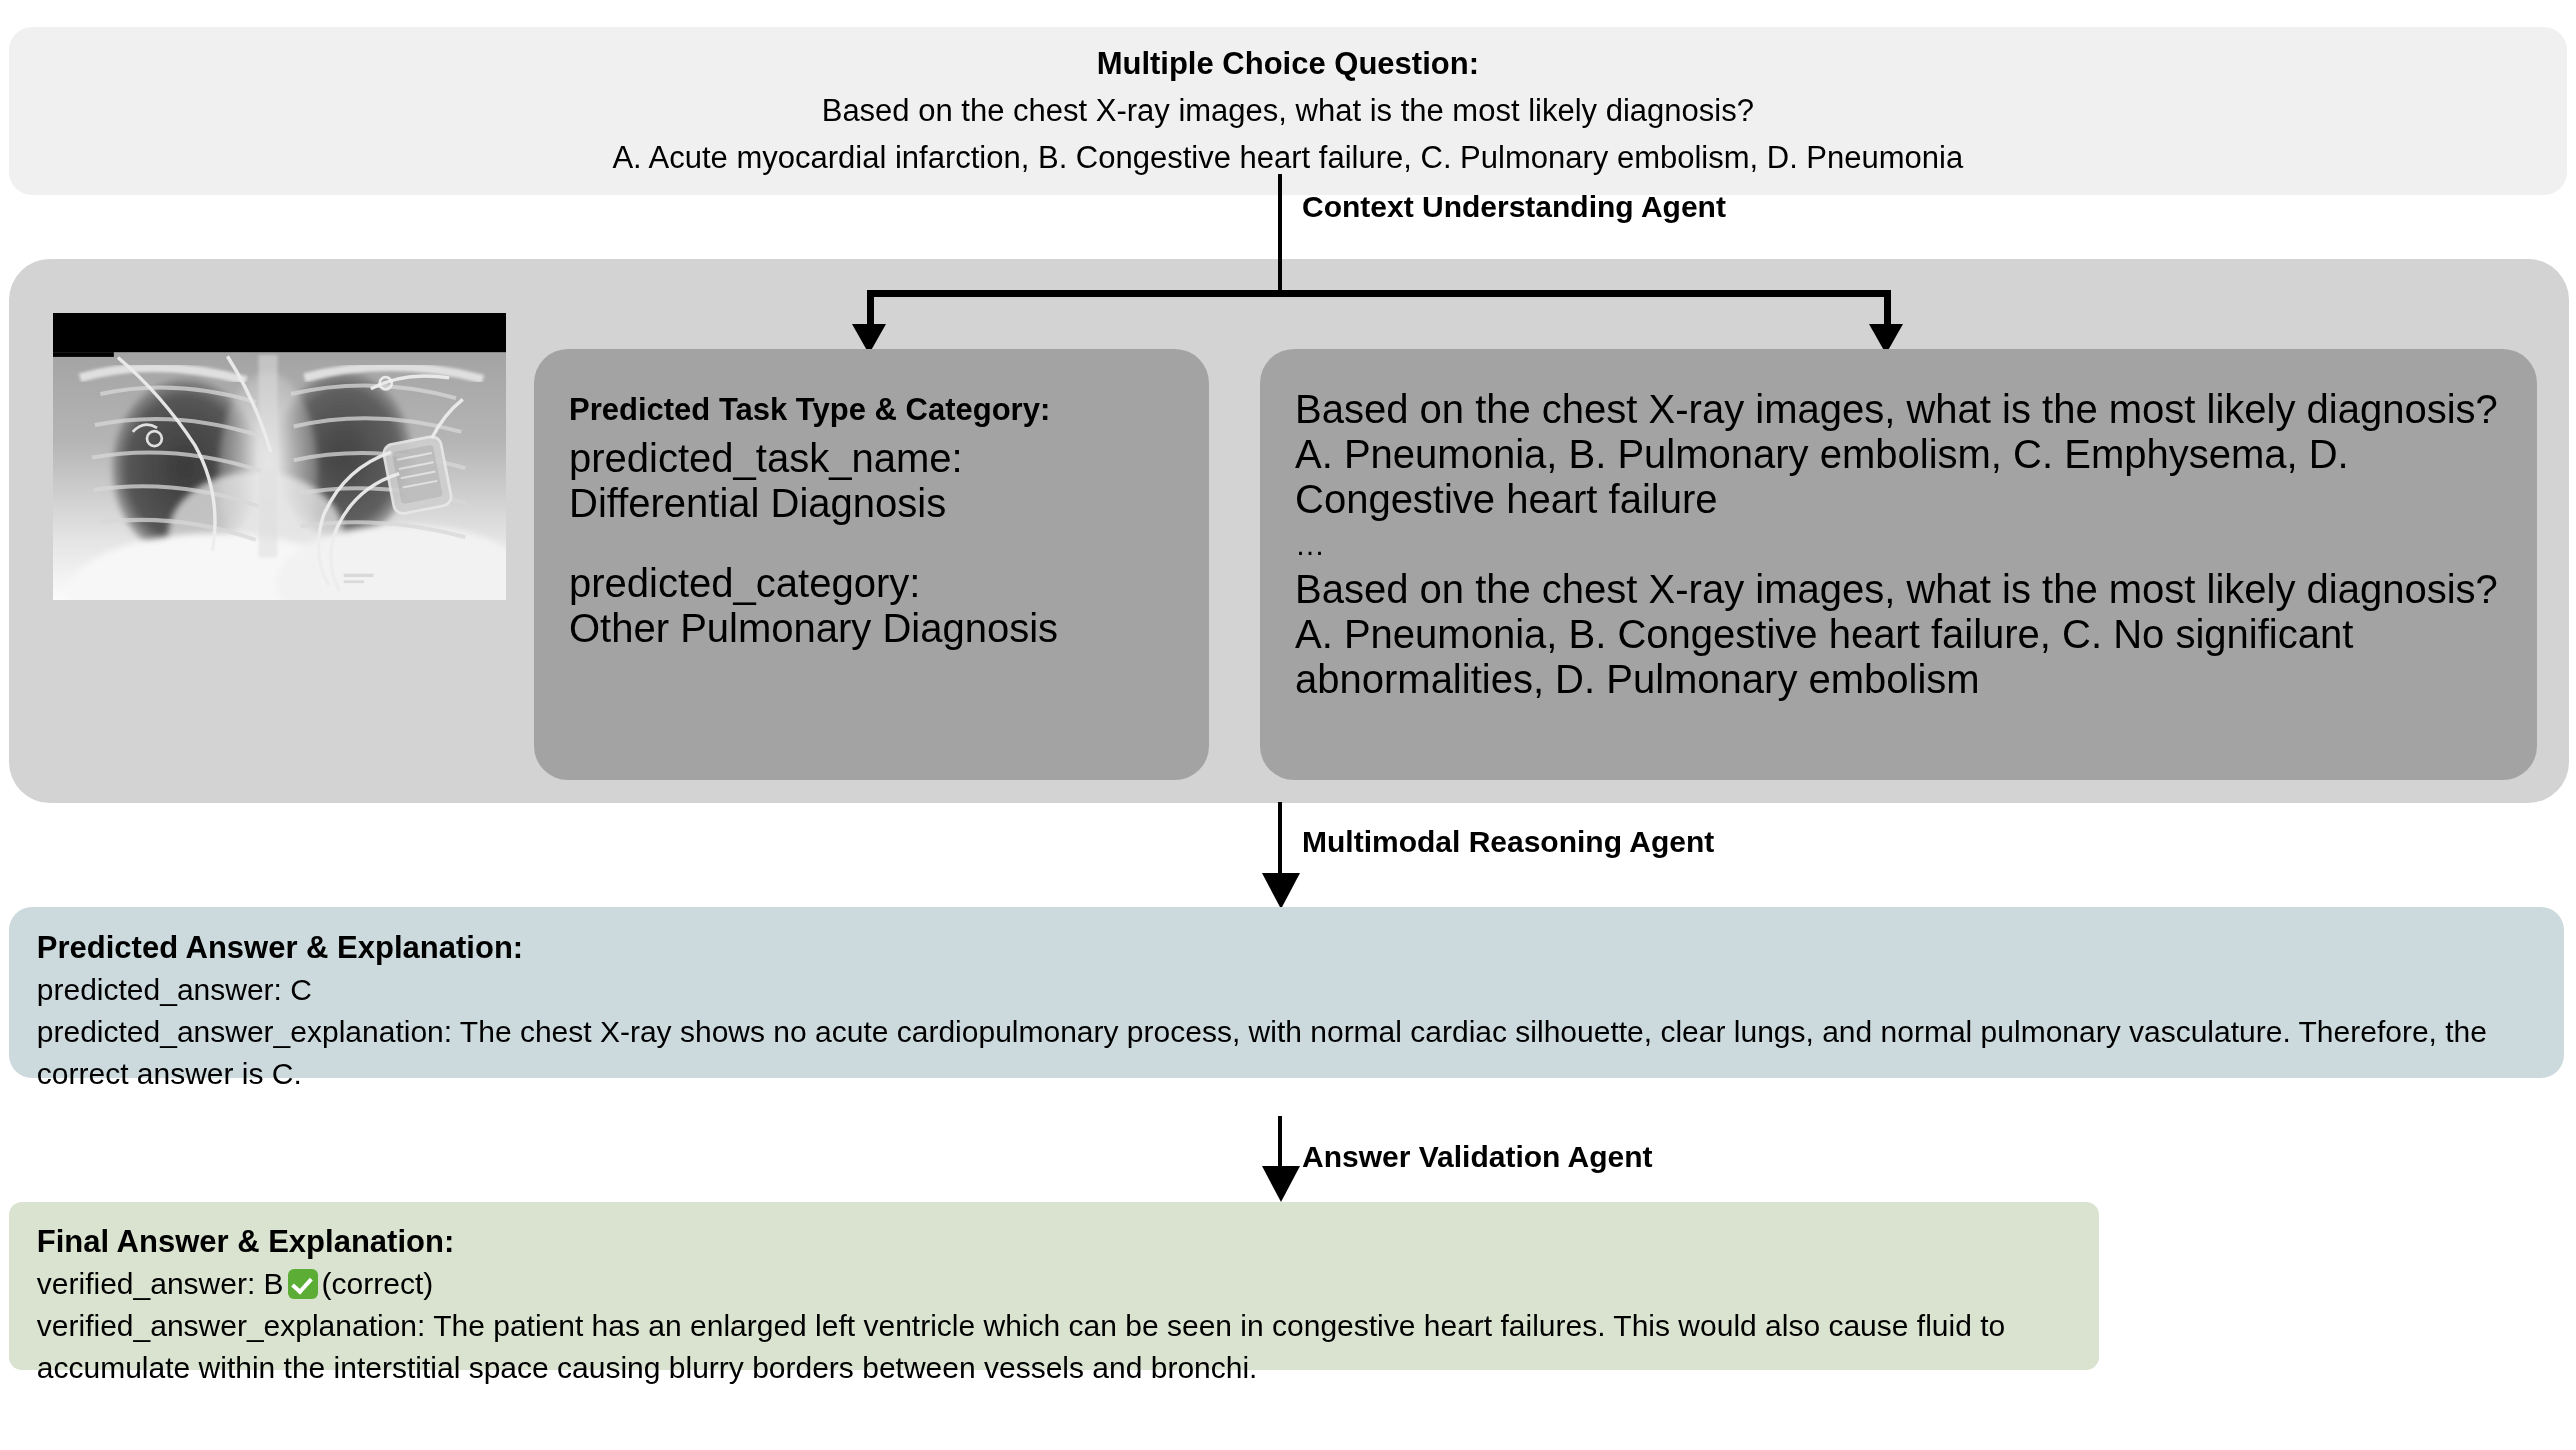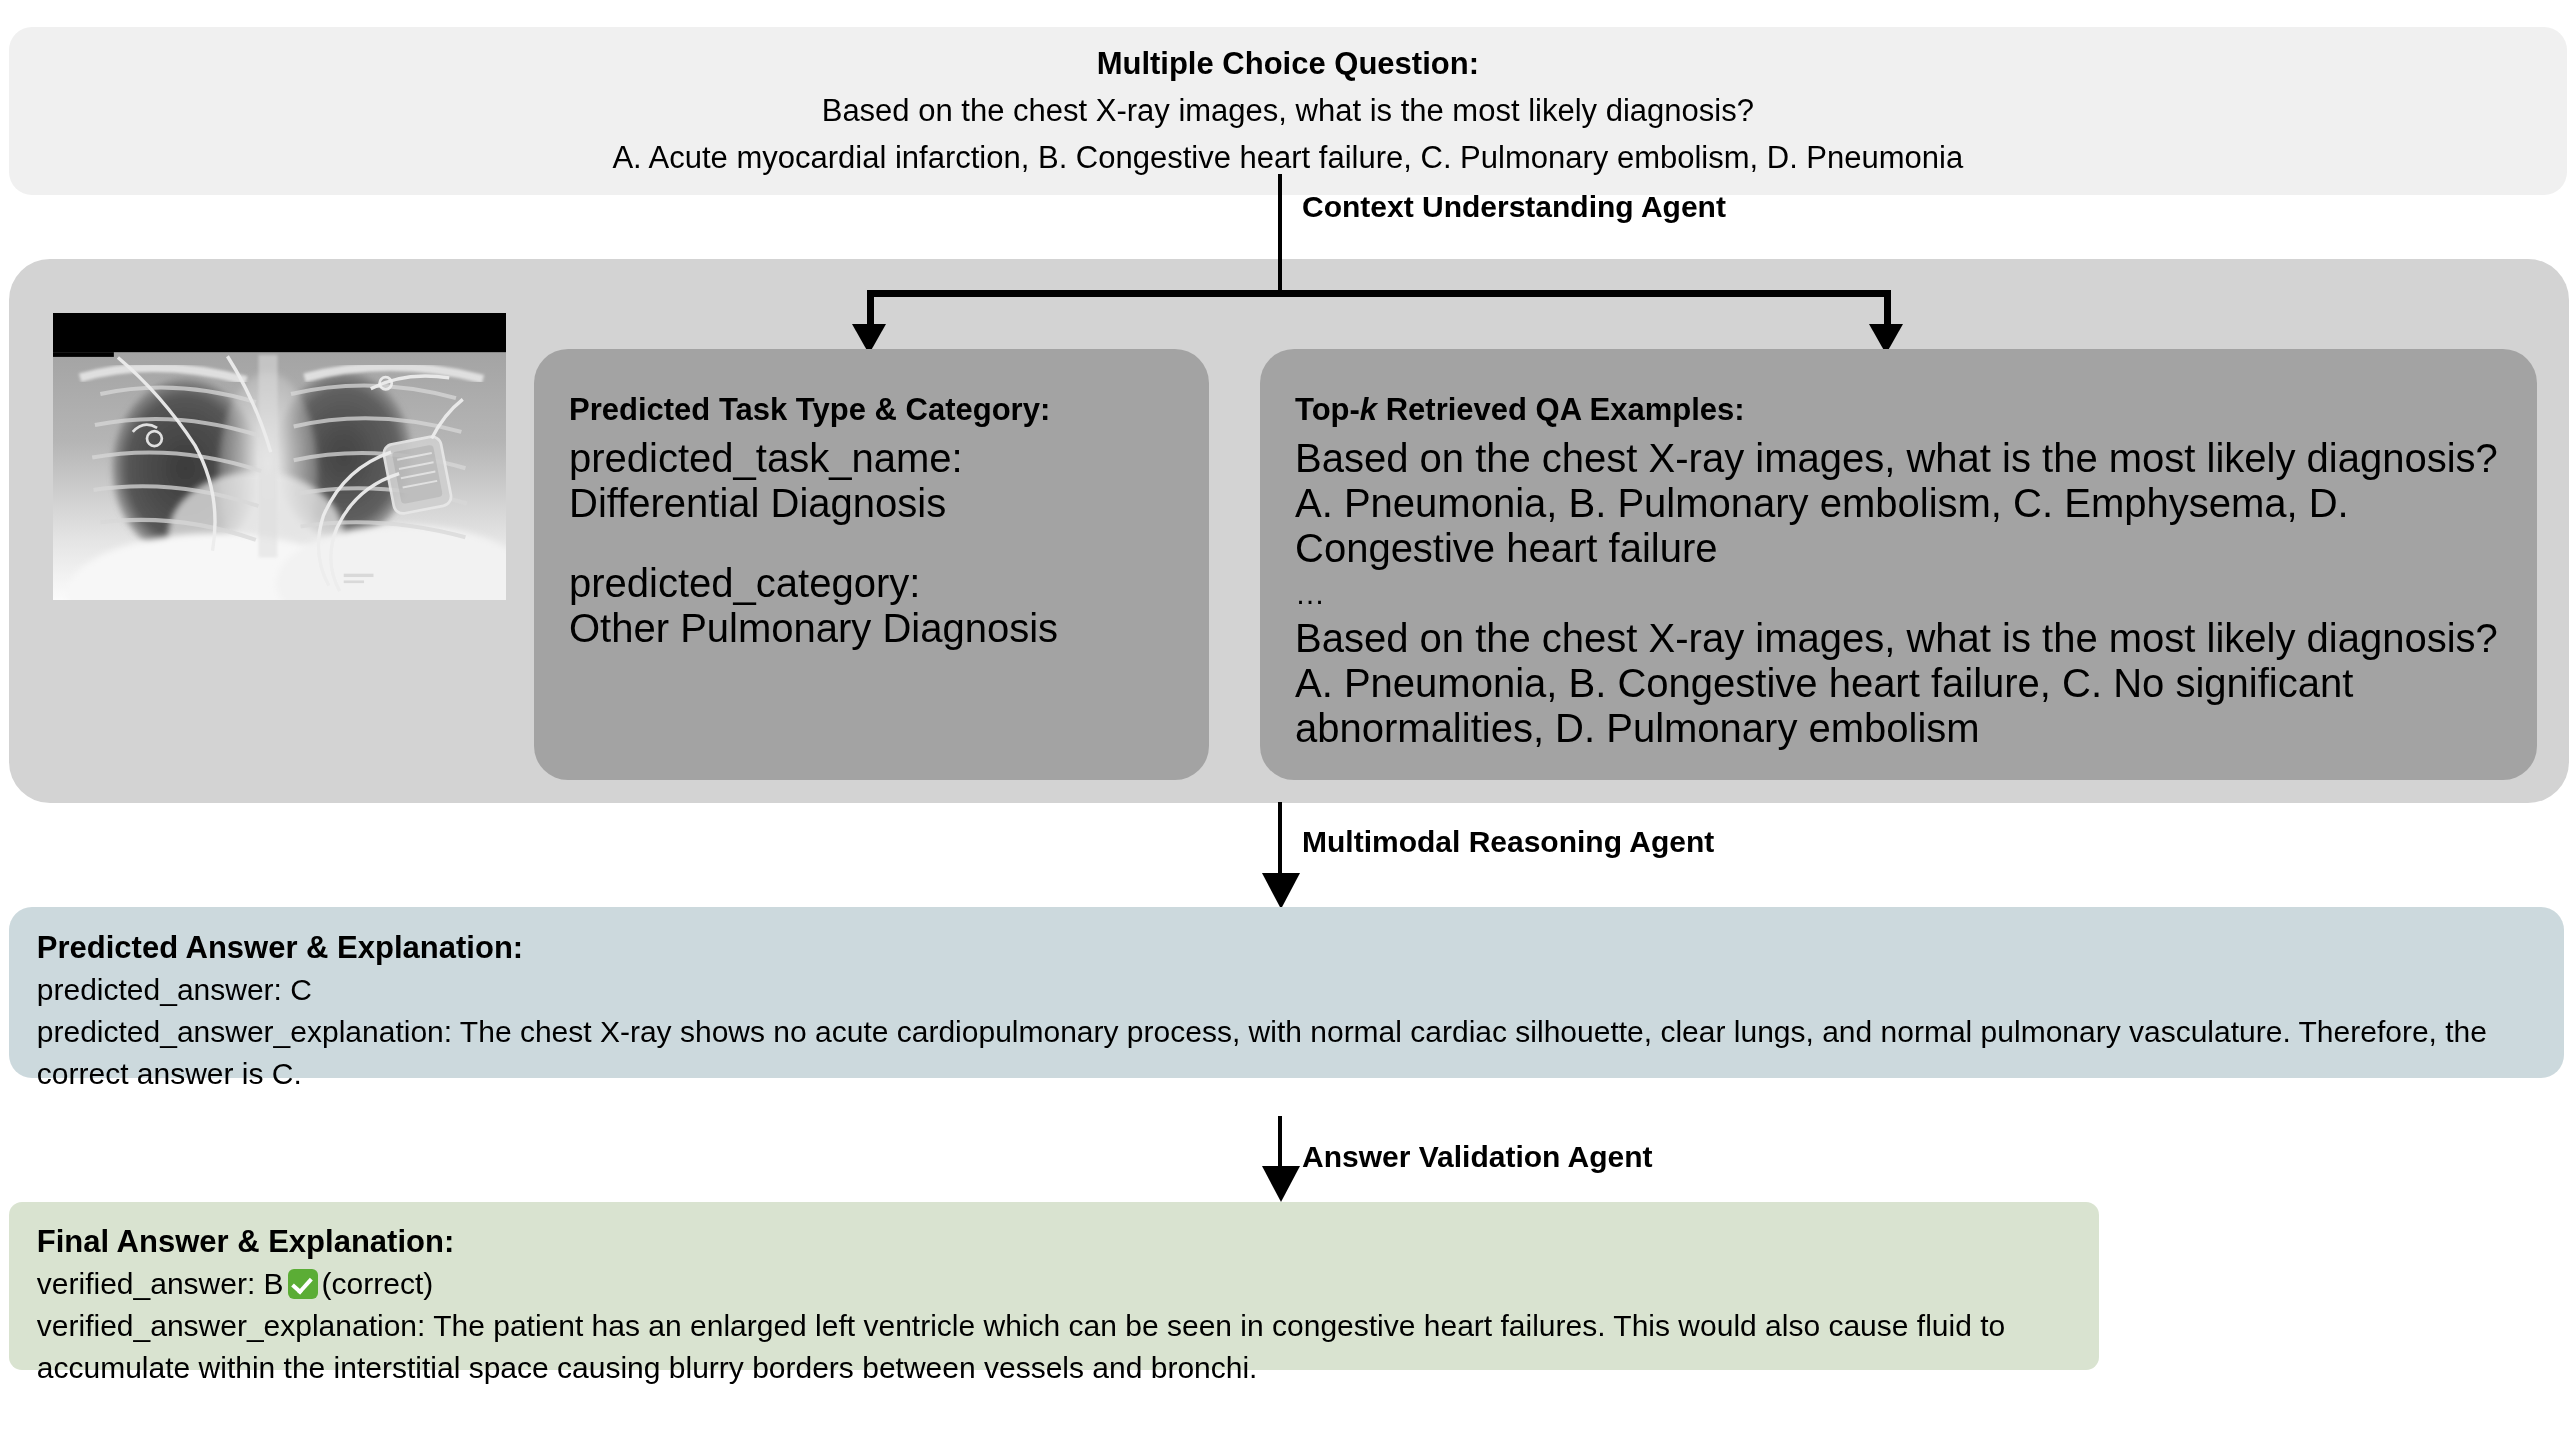--- a/index.html
+++ b/index.html
@@ -222,21 +222,20 @@
 <div class="box ycard" id="task-card">
   <div class="heading">Predicted Task Type &amp; Category:</div>
   <div class="body">predicted_task_name:</div>
   <div class="body">Differential Diagnosis</div>
   <div class="spacer"></div>
   <div class="body">predicted_category:</div>
   <div class="body">Other Pulmonary Diagnosis</div>
 </div>
 
 <div class="box ycard" id="qa-card">
-  <div class="heading"><span>Top-</span><em class="ital">k</em><span> Retrieved QA Examples:</span></div>
   <div class="body">Based on the chest X-ray images, what is the most likely diagnosis?</div>
   <div class="body">A. Pneumonia, B. Pulmonary embolism, C. Emphysema, D. Congestive heart failure</div>
   <div class="ellipsis">…</div>
   <div class="body">Based on the chest X-ray images, what is the most likely diagnosis?</div>
   <div class="body">A. Pneumonia, B. Congestive heart failure, C. No significant abnormalities, D. Pulmonary embolism</div>
 </div>
 
 <div id="conn2"></div>
 <div class="arrowhead" id="conn2-head"></div>
 <div id="agent2-label">Multimodal Reasoning Agent</div>

